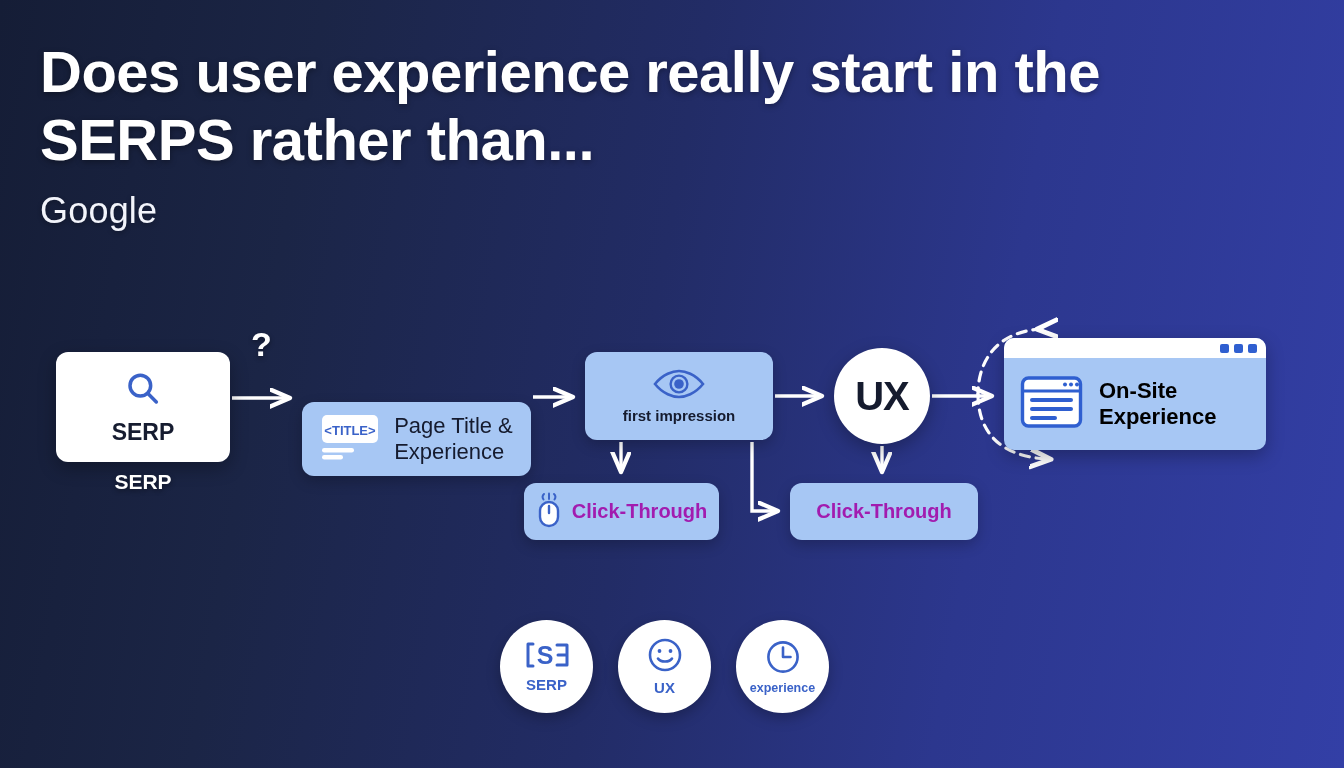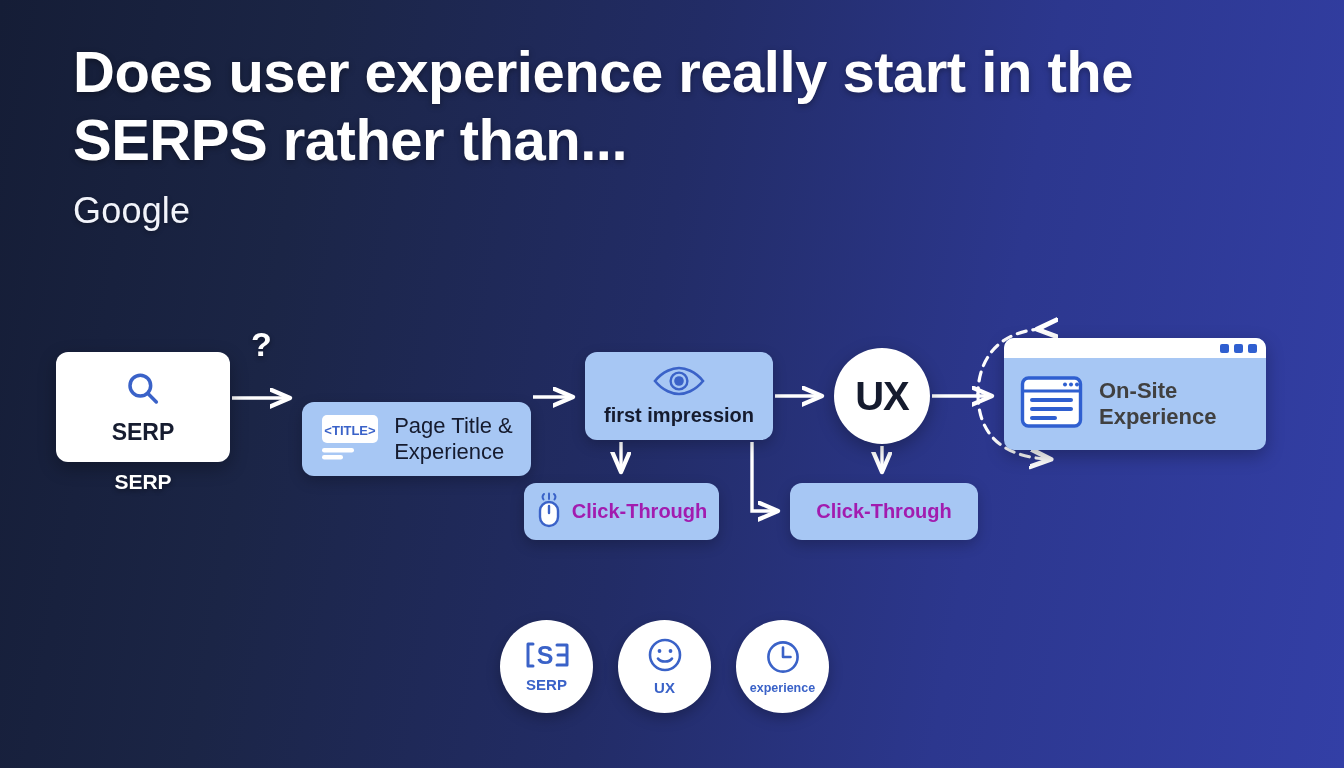--- a/index.html
+++ b/index.html
@@ -4,21 +4,21 @@
 <style>
   * { margin:0; padding:0; box-sizing:border-box; }
   html, body { width:1344px; height:768px; overflow:hidden; }
   body {
     font-family: "Liberation Sans", sans-serif;
     background: linear-gradient(100deg, #151d36 0%, #1b2546 22%, #222c66 48%, #2c378e 72%, #333fa6 100%);
     position: relative;
   }
 
   
-  .header { position:absolute; left:73px; top:38px; width:1140px; }
+  .header { position:absolute; left:40px; top:38px; width:1140px; }
   .title {
     font-size:58px; font-weight:700; color:#ffffff; line-height:1.17;
     letter-spacing:-0.5px; text-shadow:0 2px 6px rgba(0,0,0,.35);
     max-width:1110px;
   }
   .subtitle {
     margin-top:16px; font-size:36px; font-weight:400; color:#f2f4fb;
     letter-spacing:0.2px; text-shadow:0 2px 5px rgba(0,0,0,.3);
   }
 
@@ -52,21 +52,21 @@
   #serp-node .label { font-size:23px; font-weight:700; color:#161c30; margin-top:6px; }
 
   
   #page-title-node { left:302px; top:360px; width:229px; height:74px; gap:12px; padding:0 14px;margin-top:42px; }
 
   
   #first-impression-node {
     left:585px; top:352px; width:188px; height:88px;
     flex-direction:column; gap:4px;
   }
-  #first-impression-node .label { font-size:20px; font-weight:700; color:#151b2e; }
+  #first-impression-node .label { font-size:15px; font-weight:700; color:#151b2e; }
 
   
   #ux-node {
     left:834px; top:348px; width:96px; height:96px;
     background:#ffffff; border-radius:50%;
     display:flex; align-items:center; justify-content:center;
     box-shadow:0 6px 18px rgba(0,0,0,.28);
   }
   #ux-node .label { font-size:40px; font-weight:700; color:#151b2e; letter-spacing:-1px; }
 
@@ -79,21 +79,21 @@
   .window-card {
     width:100%; height:100%; background:#a7c7f4; border-radius:10px;
     box-shadow:0 6px 18px rgba(0,0,0,.28); overflow:hidden;
   }
   .window-bar {
     height:20px; background:#ffffff; display:flex; align-items:center;
     justify-content:flex-end; padding-right:9px; gap:5px;
   }
   .window-dot { width:9px; height:9px; background:#2f5fd0; border-radius:2px; }
   .window-body { height:calc(100% - 20px); display:flex; align-items:center; gap:16px; padding:0 16px; }
-  #onsite-node .label { font-size:22px; font-weight:700; color:#404040; line-height:1.2; }
+  #onsite-node .label { font-size:22px; font-weight:700; color:#000000; line-height:1.2; }
 
   
   .arrows { position:absolute; left:0; top:0; width:1344px; height:768px; pointer-events:none; }
 
   .question-mark {
     position:absolute; left:251px; top:325px;
     font-size:34px; font-weight:700; color:#ffffff;
     text-shadow:0 2px 5px rgba(0,0,0,.4);
   }
 

